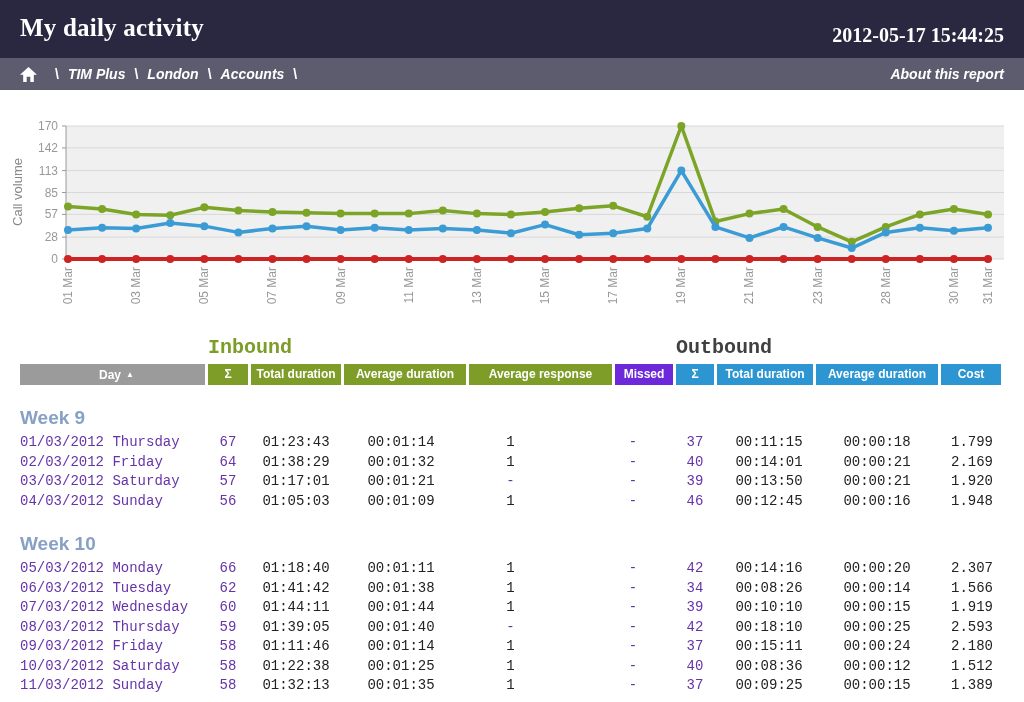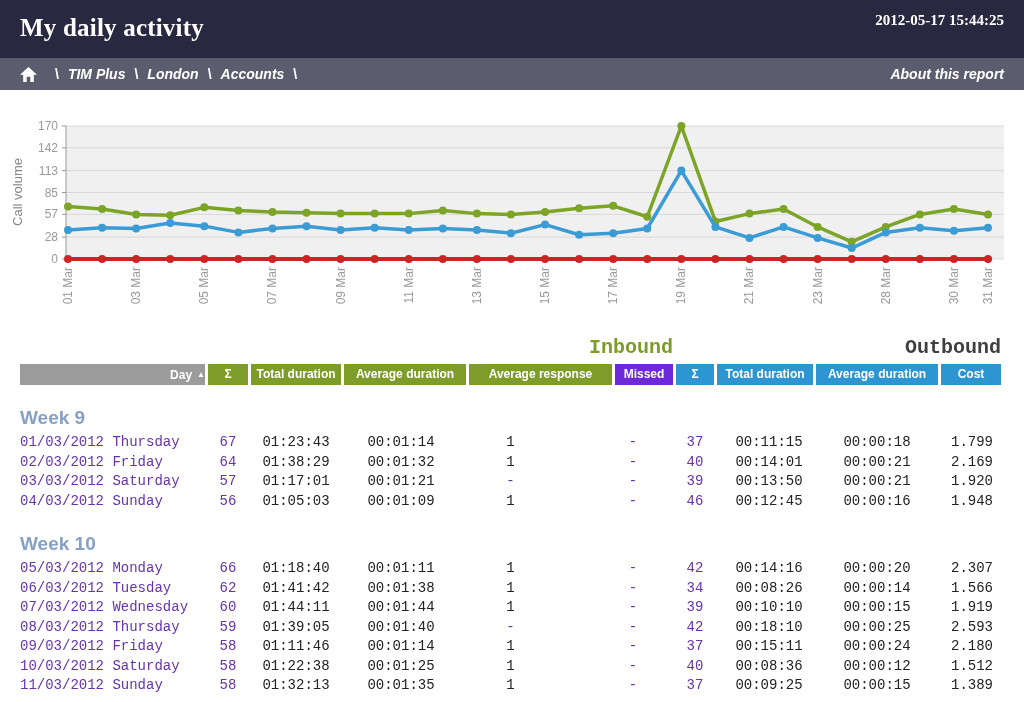--- a/index.html
+++ b/index.html
@@ -11,22 +11,22 @@
   .topbar{
     position:absolute;top:0;left:0;width:1024px;height:58px;
     background:#2a2740;
     font-family:Liberation Serif, serif;
   }
   .topbar .title{
     position:absolute;left:20px;top:14px;
     color:#ffffff;font-size:25px;font-weight:bold;letter-spacing:0.2px;
   }
   .topbar .timestamp{
-    position:absolute;right:20px;top:12px;
-    color:#ffffff;font-size:15px;font-weight:bold;
+    position:absolute;right:20px;top:24px;
+    color:#ffffff;font-size:20px;font-weight:bold;
   }
   
   .breadcrumb{
     position:absolute;top:58px;left:0;width:1024px;height:32px;
     background:#5d5c6e;color:#ffffff;font-size:14px;font-weight:bold;
     display:flex;align-items:center;padding:0 20px;box-sizing:border-box;
   }
   .breadcrumb .home{display:inline-flex;align-items:center;margin-right:9px;cursor:pointer;}
   .breadcrumb .sep{margin:0 9px;font-weight:bold;}
   .breadcrumb a{color:#ffffff;text-decoration:none;cursor:pointer;font-style:italic;}
@@ -35,29 +35,29 @@
   #chart{position:absolute;top:92px;left:0;}
   
   #table-grid{
     position:absolute;top:336px;left:20px;width:981px;
     display:grid;
     grid-template-columns:185px 40px 90px 122px 143px 58px 38px 96px 122px 60px;
     grid-template-rows:28px 21px;
     column-gap:3px;
     font-family:"Liberation Mono",monospace;font-size:14px;color:#222;
   }
-  .gt{grid-row:1;font-weight:bold;font-size:20px;text-align:right;line-height:24px;}
+  .gt{grid-row:1;font-weight:bold;font-size:20px;text-align:left;line-height:24px;}
   .gt-in{grid-column:2/7;color:#7d9c28;}
   .gt-out{grid-column:7/11;color:#404040;font-family:Liberation Mono, monospace;}
   .hcell{
     grid-row:2;line-height:21px;height:21px;text-align:center;
     color:#ffffff;font-family:"Liberation Sans",sans-serif;
     font-size:12px;font-weight:bold;cursor:pointer;white-space:nowrap;
   }
-  .h-day{background:#9b9b9b;text-align:right;padding-left:8px;}
+  .h-day{background:#9b9b9b;text-align:center;padding-left:8px;}
   .h-green{background:#7d9c28;}
   .h-red{background:#6d28d9;}
   .h-blue{background:#2d96d2;}
   .tri{font-size:8px;vertical-align:2px;margin-left:5px;}
   .wk{
     grid-column:1/-1;height:48px;display:flex;align-items:flex-end;
     padding-bottom:4px;box-sizing:border-box;
     color:#87a1c4;font-family:"Liberation Sans",sans-serif;
     font-size:19px;font-weight:bold;
   }

